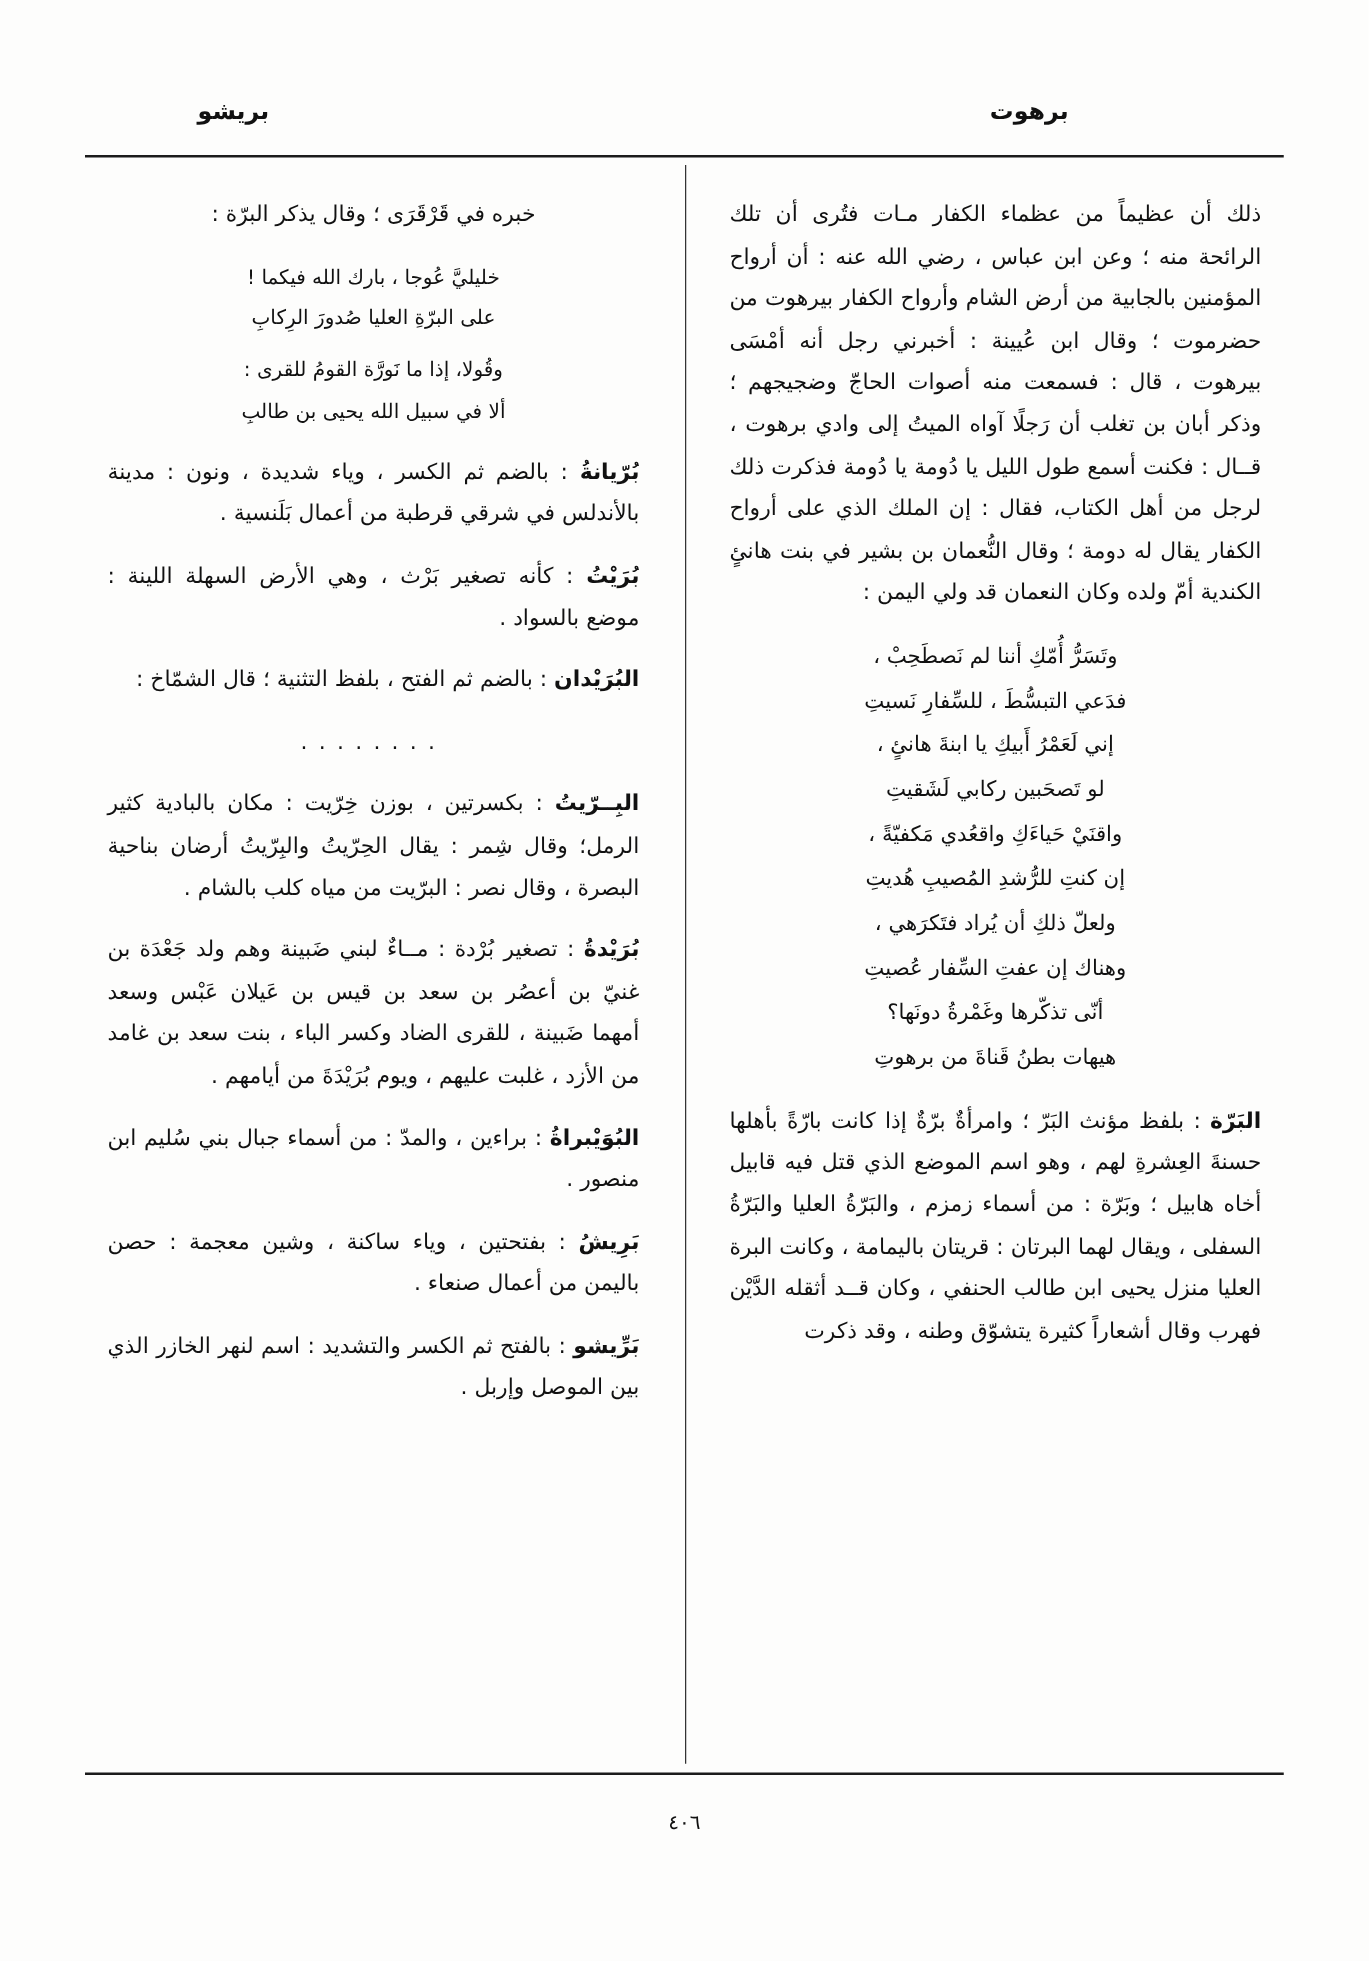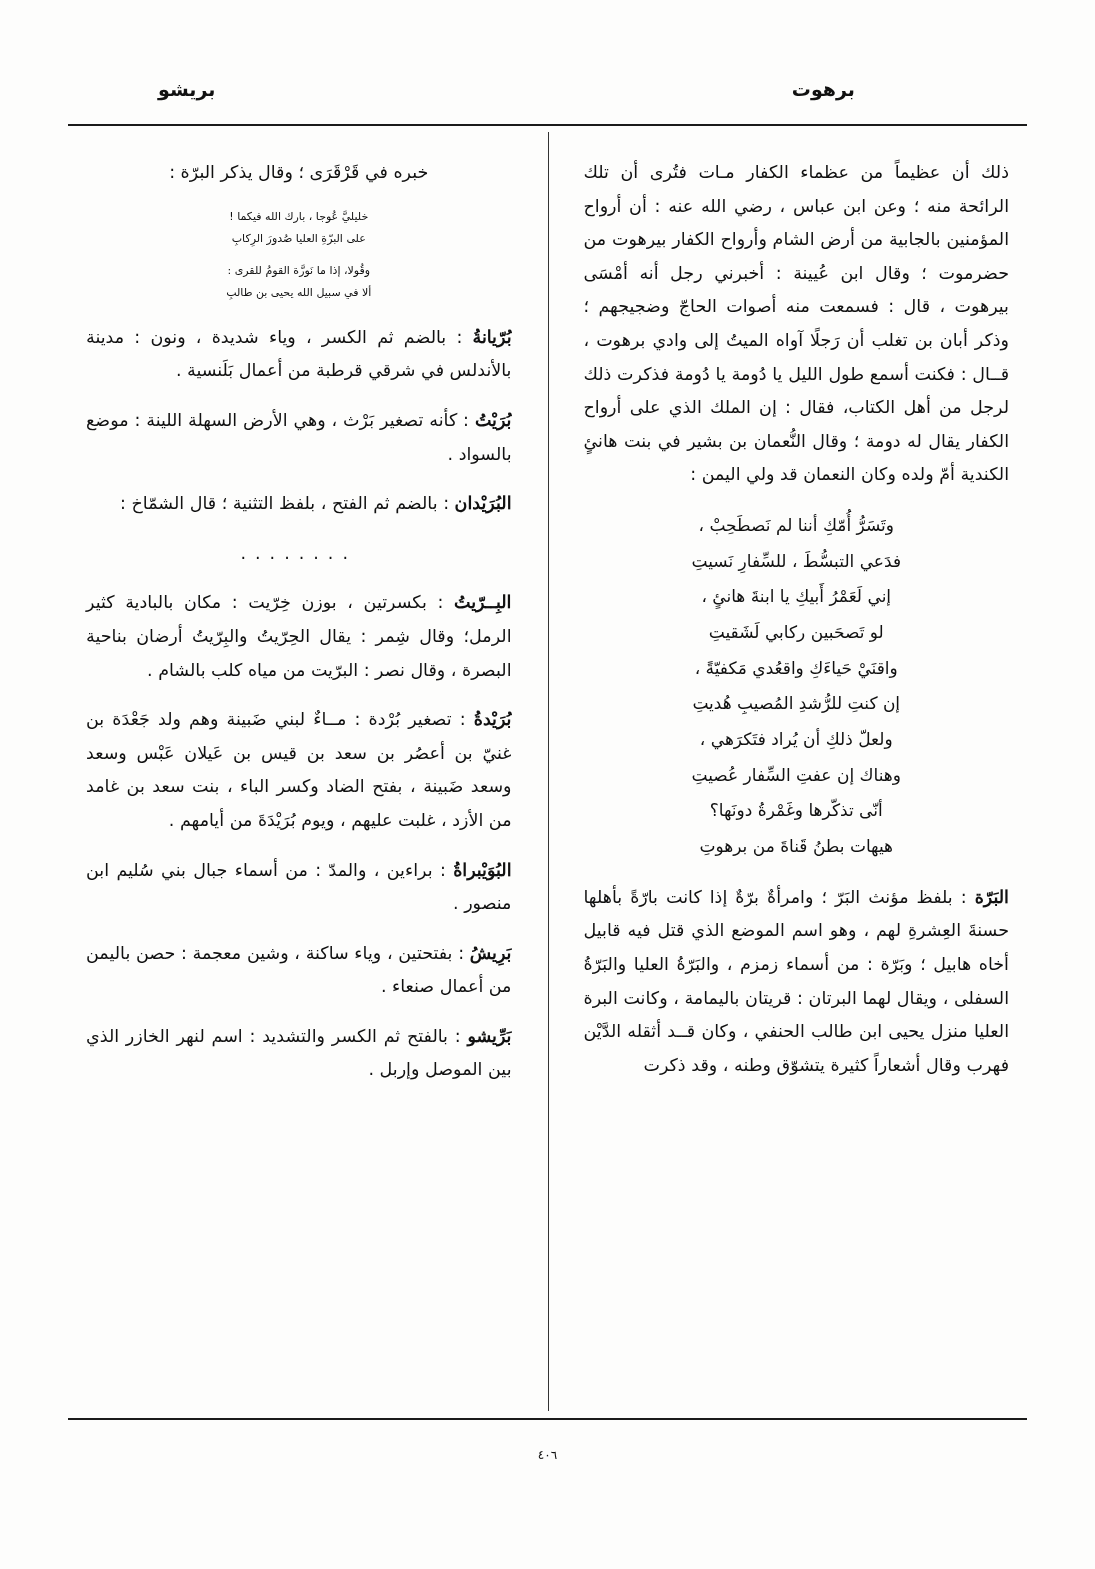--- a/index.html
+++ b/index.html
@@ -84,29 +84,28 @@
   .entry {
     margin-bottom: 11px;
   }
   .entry p {
     margin: 16px;
     text-align: justify;
     text-justify: inter-word;
   }
   .headword {
     font-weight: bold;
-    font-family: Liberation Serif, serif;
   }
 
   
   .verse {
     margin: 12px 0 4px 0;
     text-align: center;
     line-height: 2.05;
-    font-size: 11px;
+    font-size: 16px;
   }
   .verse .line {
     display: block;
     white-space: nowrap;
   }
   .verse .stanza { margin-bottom: 9px; }
 
   .verse-right {
     margin: 12px 0;
     line-height: 2.1;
@@ -120,21 +119,21 @@
     letter-spacing: 9px;
   }
 
   
   .folio {
     position: absolute;
     top: 1448px;
     left: 0;
     right: 0;
     text-align: center;
-    font-size: 12px;
+    font-size: 16px;
     letter-spacing: 1px;
   }
 </style>
 </head>
 <body>
 
 <div class="page">
 
   <div class="headers">
     <div class="head-word head-right">برهوت</div>
@@ -211,21 +210,21 @@
       <div class="entry">
         <p><span class="headword">البُرَيْدان</span><span> : بالضم ثم الفتح ، بلفظ التثنية ؛ قال الشمّاخ :</span></p>
         <p style="text-align:center" class="dots">........</p>
       </div>
 
       <div class="entry">
         <p><span class="headword">البِــرّيتُ</span><span> : بكسرتين ، بوزن خِرّيت : مكان بالبادية كثير الرمل؛ وقال شِمر : يقال الحِرّيتُ والبِرّيتُ أرضان بناحية البصرة ، وقال نصر : البرّيت من مياه كلب بالشام .</span></p>
       </div>
 
       <div class="entry">
-        <p><span class="headword">بُرَيْدةُ</span><span> : تصغير بُرْدة : مــاءٌ لبني ضَبينة وهم ولد جَعْدَة بن غنيّ بن أعصُر بن سعد بن قيس بن عَيلان عَبْس وسعد وسعد ضَبينة ، بفتح الضاد وكسر الباء ، بنت سعد بن غامد من الأزد ، غلبت عليهم ، ويوم بُرَيْدَةَ من أيامهم .</span></p>
+        <p><span class="headword">بُرَيْدةُ</span><span> : تصغير بُرْدة : مــاءٌ لبني ضَبينة وهم ولد جَعْدَة بن غنيّ بن أعصُر بن سعد بن قيس بن عَيلان عَبْس وسعد أمهما ضَبينة ، للقرى الضاد وكسر الباء ، بنت سعد بن غامد من الأزد ، غلبت عليهم ، ويوم بُرَيْدَةَ من أيامهم .</span></p>
       </div>
 
       <div class="entry">
         <p><span class="headword">البُوَيْبراةُ</span><span> : براءين ، والمدّ : من أسماء جبال بني سُليم ابن منصور .</span></p>
       </div>
 
       <div class="entry">
         <p><span class="headword">بَرِيشُ</span><span> : بفتحتين ، وياء ساكنة ، وشين معجمة : حصن باليمن من أعمال صنعاء .</span></p>
       </div>
 

